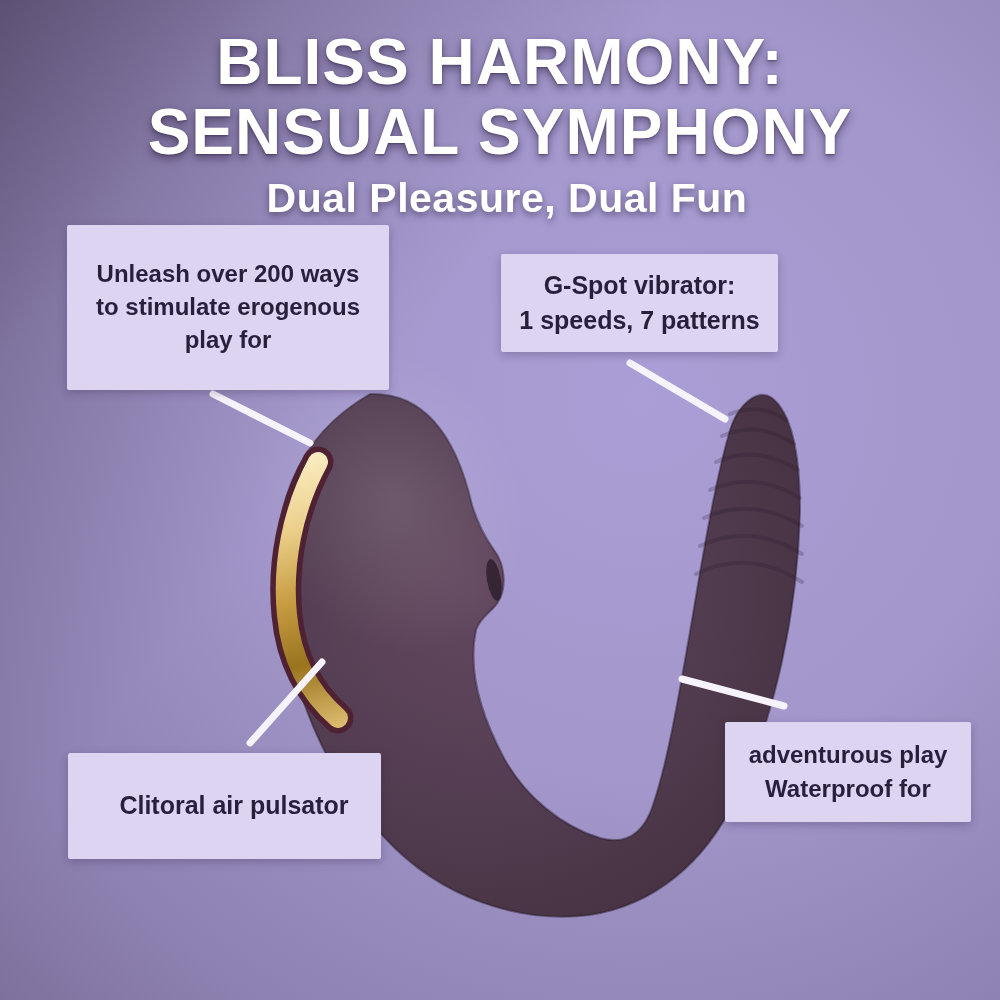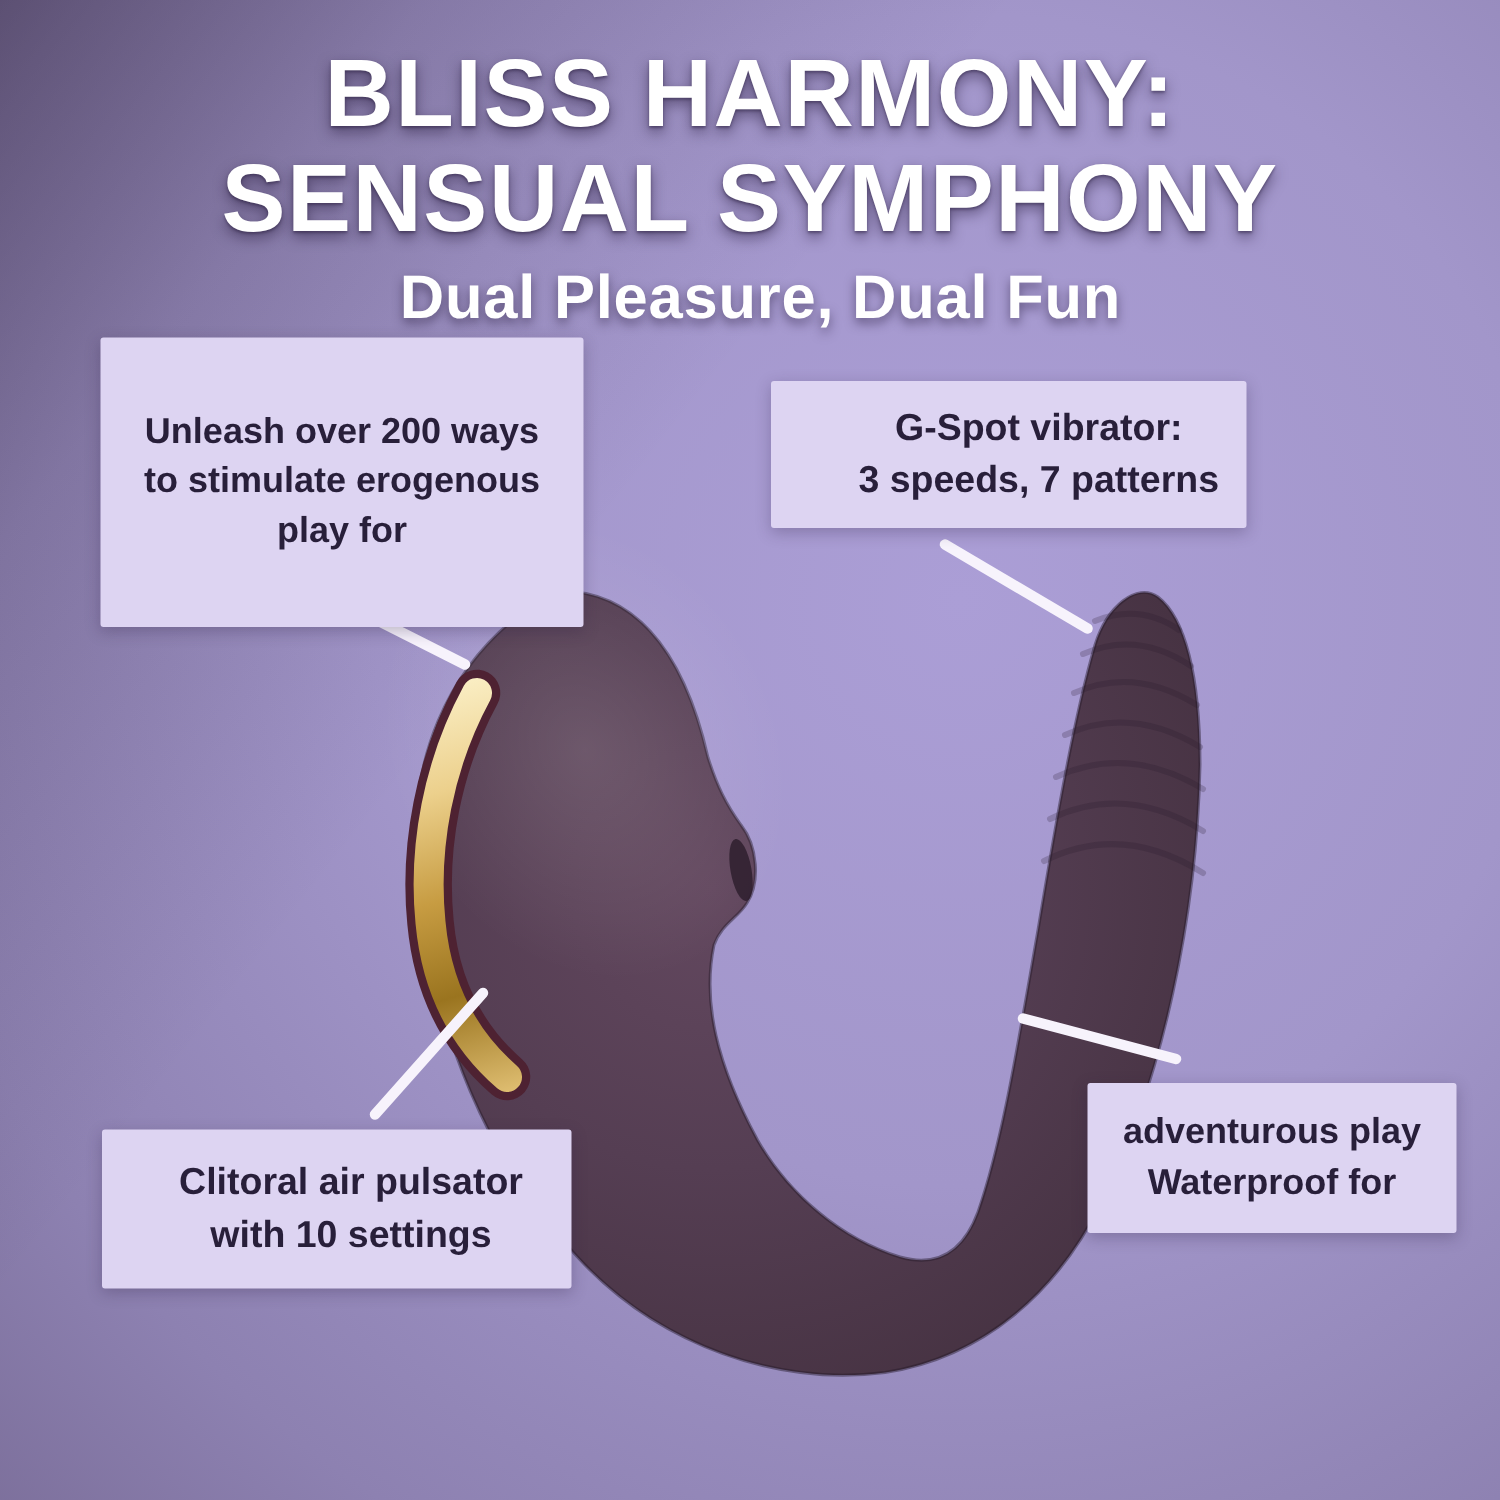--- a/index.html
+++ b/index.html
@@ -19,22 +19,22 @@
     display:block;margin-top:7px;font-size:41px;font-weight:700;letter-spacing:.5px;
     text-shadow:0 3px 7px rgba(32,20,52,.5);
     padding-left:14px;
   }
   .callout{
     position:absolute;background:#ddd4f2;color:#281f3a;border-radius:2px;
     display:flex;flex-direction:column;justify-content:center;align-items:center;
     text-align:center;font-weight:600;box-shadow:0 3px 10px rgba(45,32,70,.28);
   }
   .callout span{display:block;}
-  .callout-tl{left:67px;top:225px;width:322px;height:193px;font-size:24px;line-height:1.37;}
-  .callout-tr{left:514px;top:254px;width:277px;height:98px;font-size:25px;line-height:1.4;padding-left:40px;}
+  .callout-tl{left:67px;top:225px;width:322px;height:165px;font-size:24px;line-height:1.37;}
+  .callout-tr{left:501px;top:254px;width:277px;height:98px;font-size:25px;line-height:1.4;}
   .callout-bl{left:68px;top:753px;width:294px;height:106px;font-size:25px;line-height:1.42;padding-left:19px;}
   .callout-br{left:725px;top:722px;width:246px;height:100px;font-size:24px;line-height:1.42;}
   .product-svg{position:absolute;left:0;top:0;width:1000px;height:1000px;display:block;}
 </style>
 </head>
 <body>
 
 <div class="stage">
 
   <div class="title-block">
@@ -109,26 +109,25 @@
   </svg>
 
   <div class="callout callout-tl">
     <span>Unleash over 200 ways</span>
     <span>to stimulate erogenous</span>
     <span>play for</span>
   </div>
 
   <div class="callout callout-tr">
     <span>G-Spot vibrator:</span>
-    <span>3 speeds, 7 patterns</span>
+    <span>1 speeds, 7 patterns</span>
   </div>
 
   <div class="callout callout-bl">
     <span>Clitoral air pulsator</span>
-    <span>with 10 settings</span>
   </div>
 
   <div class="callout callout-br">
     <span>adventurous play</span>
     <span>Waterproof for</span>
   </div>
 
 </div>
 
 </body></html>

